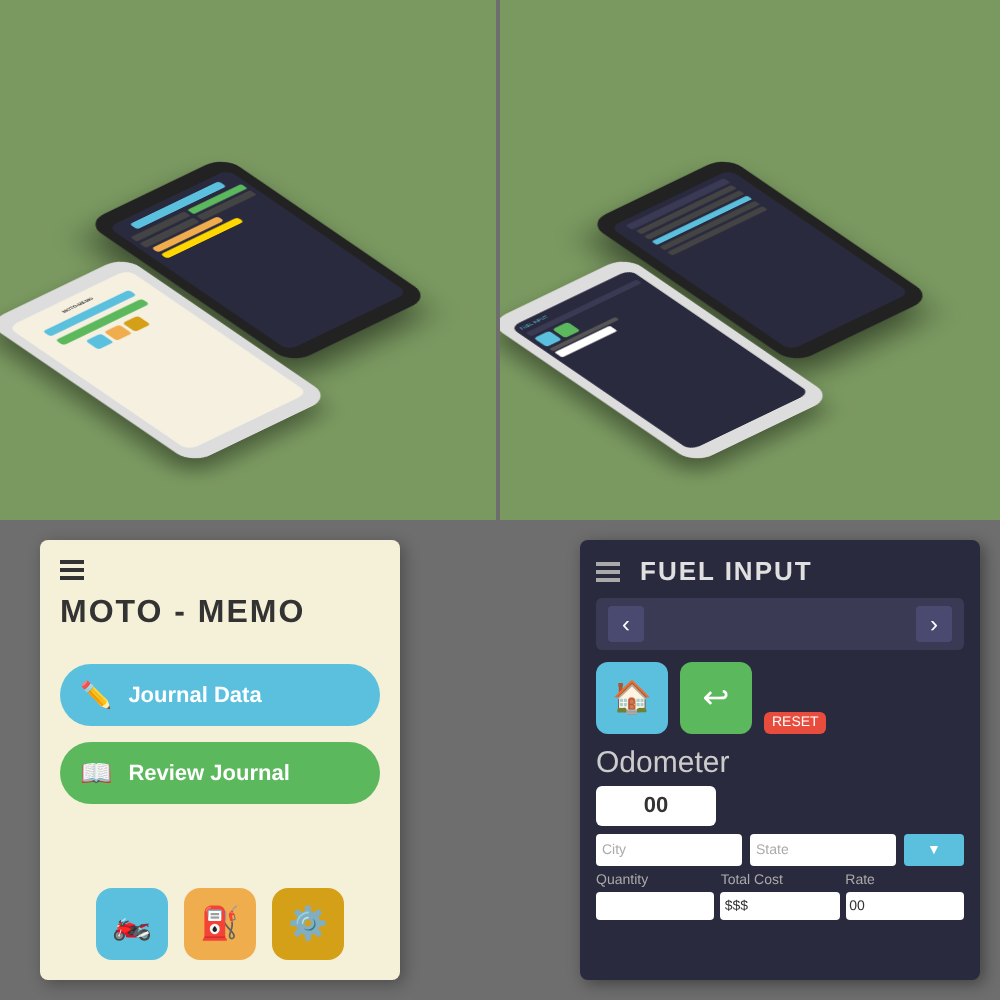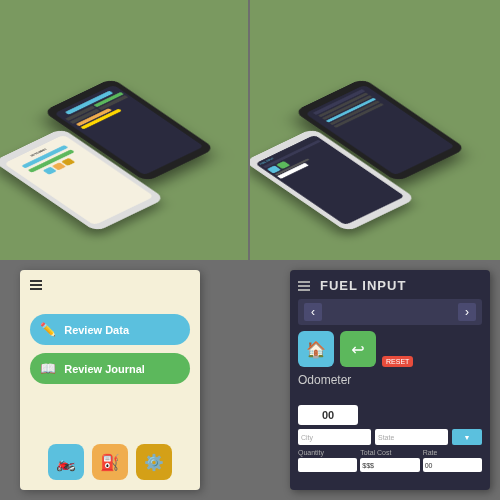--- a/index.html
+++ b/index.html
@@ -300,23 +300,23 @@
       border: none;
       border-radius: 3px;
       font-size: 7px;
       padding: 2px 4px;
       cursor: pointer;
       align-self: flex-end;
       margin-top: 2px;
     }
 
     .fuel-label {
-      font-size: 12px;
+      font-size: 15px;
       color: #ccc;
-      margin-bottom: 18px;
+      margin-bottom: 3px;
     }
 
     .fuel-input-box {
       background: white;
       color: #333;
       border-radius: 3px;
       width: 60px;
       height: 20px;
       display: flex;
       align-items: center;
@@ -469,24 +469,25 @@
 <div class="bottom-section">
 
   <div class="panel-moto">
     <div class="panel-moto-header">
       <div class="hamburger-icon">
         <span></span>
           <span></span>
           <span></span>
       </div>
     </div>
+    <div class="moto-title">MOTO - MEMO</div>
     <div style="height:16px;"></div>
     <button class="moto-btn btn-blue">
       <span class="btn-icon">✏️</span>
-      <span>Review Data</span>
+      <span>Journal Data</span>
     </button>
     <button class="moto-btn btn-green">
       <span class="btn-icon">📖</span>
       <span>Review Journal</span>
     </button>
     <div class="moto-bottom-icons">
       <div class="icon-box icon-box-teal">🏍️</div>
       <div class="icon-box icon-box-orange">⛽</div>
       <div class="icon-box icon-box-gold">⚙️</div>
     </div>

